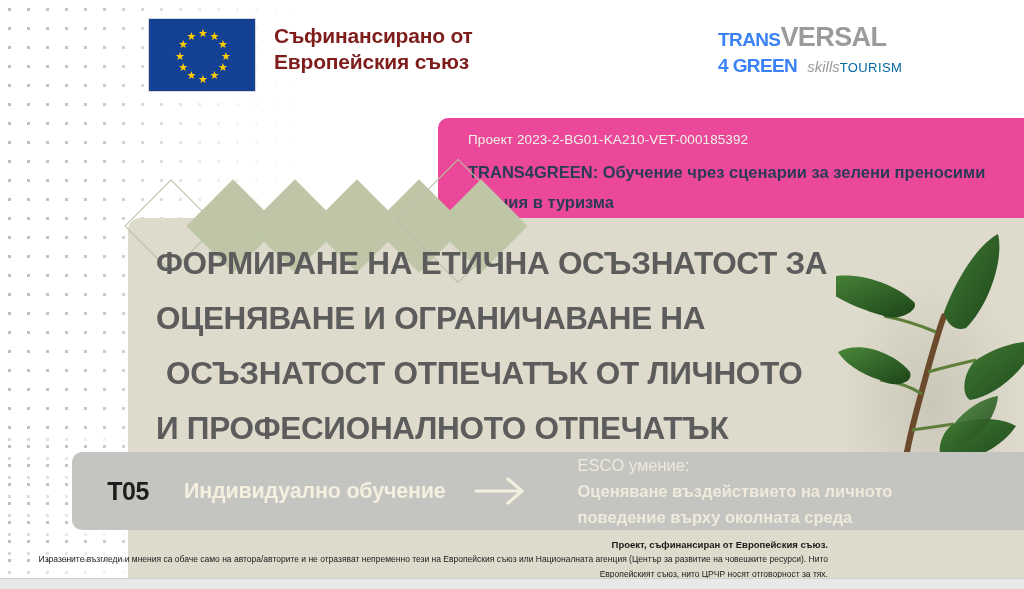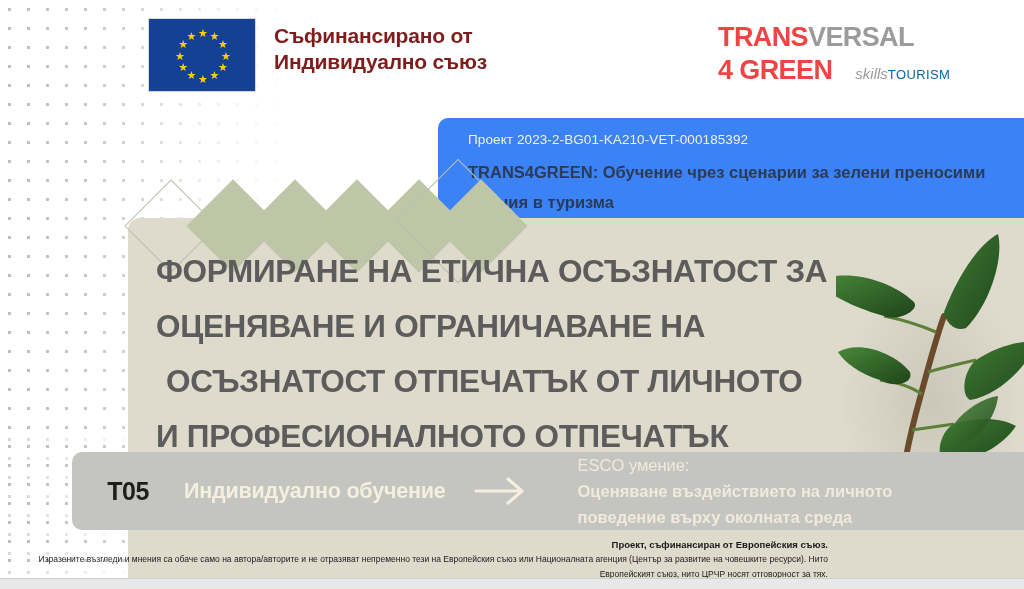--- a/index.html
+++ b/index.html
@@ -46,31 +46,31 @@
   .eu-text {
     color:#7f1d1d; font-weight:bold; font-size:21px; line-height:26px;
     letter-spacing:-0.2px; padding-top:5px; white-space:nowrap;
   }
 
   .t4g-logo {
     position:absolute; left:718px; top:22px;
     display:flex; flex-direction:column; gap:2px;
   }
   .t4g-row1 { display:flex; align-items:baseline; }
-  .t4g-row2 { display:flex; align-items:baseline; gap:23px; }
-  .t4g-green { color:#ef4444; font-weight:bold; font-size:27px; letter-spacing:-0.6px;text-align:right; }
+  .t4g-row2 { display:flex; align-items:baseline; gap:10px; }
+  .t4g-green { color:#3b82f6; font-weight:bold; font-size:19px; letter-spacing:-0.6px;text-align:right; }
   .t4g-gray  { color:#9B9B9B; font-weight:bold; font-size:27px; letter-spacing:-0.6px; }
   .t4g-sub { display:flex; flex-direction:row; align-items:flex-end; line-height:1.05; }
   .t4g-skills  { color:#9B9B9B; font-size:15px; font-style:italic; }
   .t4g-tourism { color:#0369a1; font-size:13px; letter-spacing:0.4px; }
 
   
   .project-banner {
     position:absolute; left:438px; top:118px; width:586px; height:104px;
-    background:#3b82f6; border-radius:10px 0 0 10px;
+    background:#ec4899; border-radius:10px 0 0 10px;
     padding:14px 24px 0 30px;
   }
   .project-code {
     color:#F0F2E8; font-size:13.5px; letter-spacing:0.1px; margin-bottom:10px;
   }
   .project-title {
     color:#2B3A55; font-weight:bold; font-size:16.5px; line-height:30px;
   }
 
   
@@ -82,21 +82,21 @@
   
   .diamonds { position:absolute; left:10px; top:-33px; width:460px; height:80px; }
   .dia {
     position:absolute; width:66px; height:66px; transform:rotate(45deg);
   }
   .dia.fill { background:#BFC6A8; }
   .dia.outline { background:transparent; border:1.5px solid #B8BFA6; }
 
   
   .headline {
-    position:absolute; left:28px; top:26px; width:760px;
+    position:absolute; left:28px; top:18px; width:760px;
     color:#5C5C5C; font-weight:bold; font-size:31.5px; line-height:55px;
     letter-spacing:-0.3px;
   }
   .headline div { white-space:nowrap; }
   .hl-indent { padding-left:10px; }
 
   
   .leaf-art { position:absolute; left:836px; top:212px; width:188px; height:330px; }
 
   
@@ -156,21 +156,21 @@
         <span class="star" style="left: 60px; top: 51.4186px;">★</span>
         <span class="star" style="left: 48.5px; top: 54.5px;">★</span>
         <span class="star" style="left: 37px; top: 51.4186px;">★</span>
         <span class="star" style="left: 28.5814px; top: 43px;">★</span>
         <span class="star" style="left: 25.5px; top: 31.5px;">★</span>
         <span class="star" style="left: 28.5814px; top: 20px;">★</span>
         <span class="star" style="left: 37px; top: 11.5814px;">★</span>
       </div>
     <div class="eu-text">
       <div>Съфинансирано от</div>
-      <div>Индивидуално съюз</div>
+      <div>Европейския съюз</div>
     </div>
   </div>
 
   <div class="t4g-logo">
     <div class="t4g-row1">
       <span class="t4g-green">TRANS</span>
       <span class="t4g-gray">VERSAL</span>
     </div>
     <div class="t4g-row2">
       <span class="t4g-green">4 GREEN</span>

